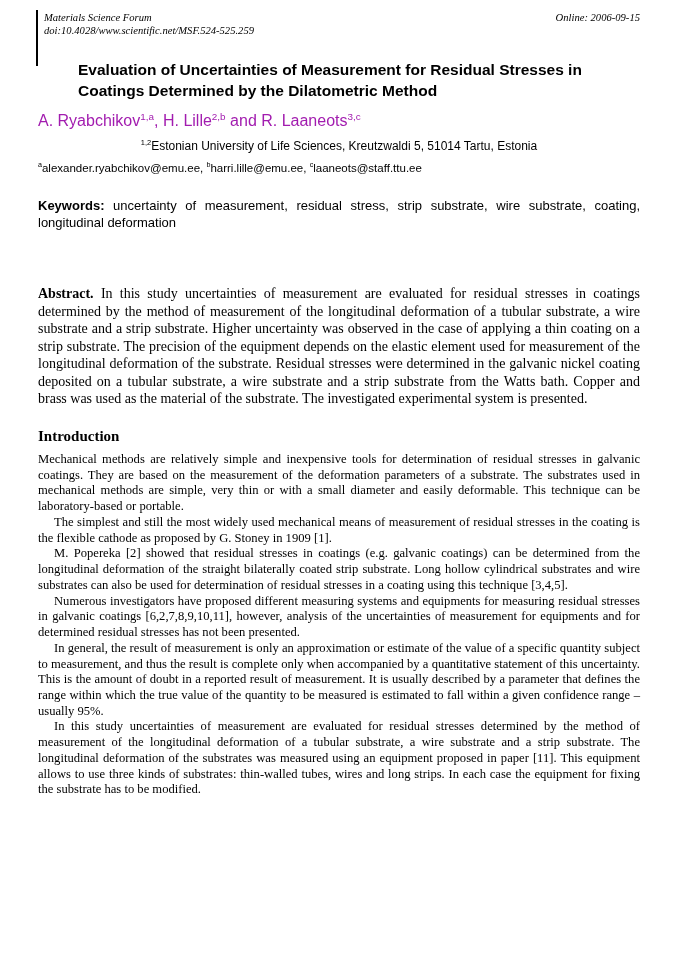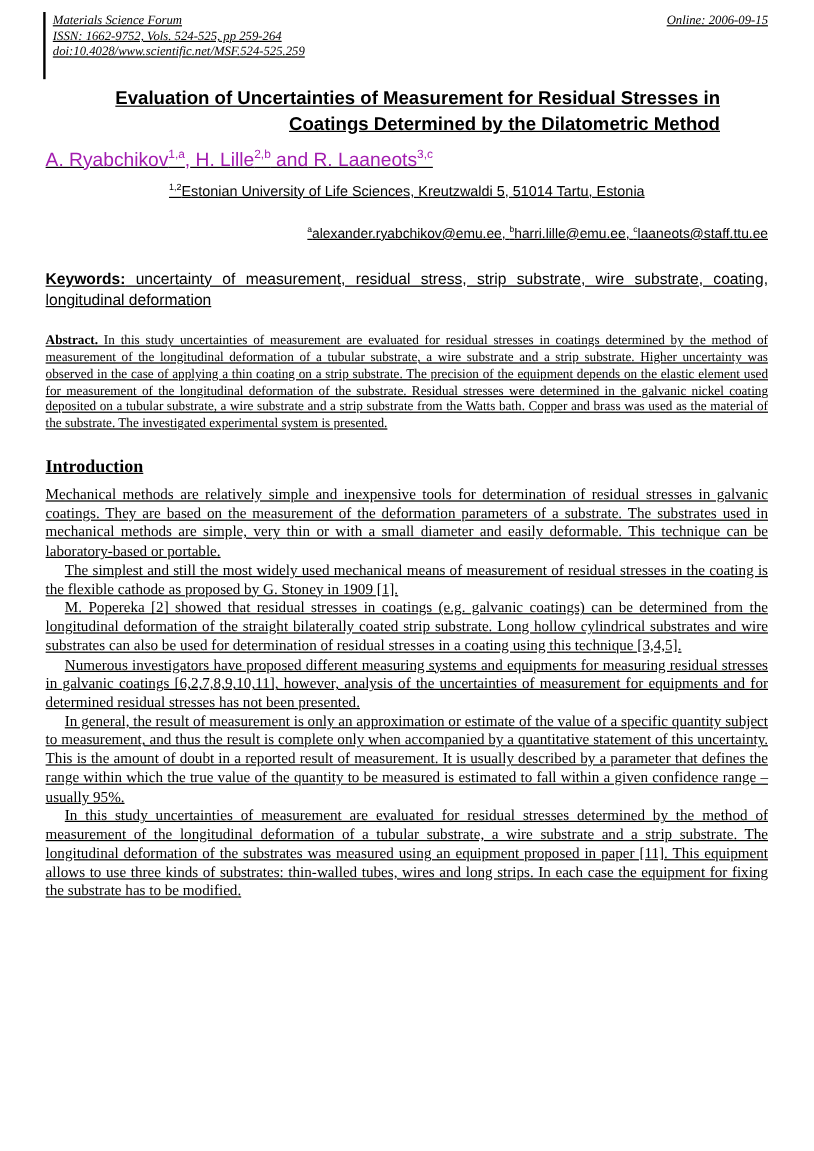--- a/index.html
+++ b/index.html
@@ -8,21 +8,20 @@
     background: #ffffff;
   }
   .page {
     position: relative;
     width: 678px;
     height: 959px;
     background: #ffffff;
     box-sizing: border-box;
     padding: 12px 38px 0 38px;
     overflow: hidden;
-    text-decoration: underline;
   }
   
   .header {
     display: flex;
     justify-content: space-between;
     align-items: flex-start;
     font-family: "Liberation Serif", serif;
     font-style: italic;
     font-size: 10.6px;
     line-height: 1.22;
@@ -36,21 +35,21 @@
     height: 56px;
     background: #000;
   }
   .header-left { padding-left: 6px; }
   .header-left div { white-space: nowrap; }
   .header-right { white-space: nowrap; }
 
   
   .title {
     margin-top: 22px;
-    text-align: right;
+    text-align: left;
     font-family: "Liberation Sans", sans-serif;
     font-weight: bold;
     font-size: 15.5px;
     line-height: 1.35;
     padding: 0 40px;
     color: #000;
   }
   .authors {
     margin-top: 10px;
     text-align: left;
@@ -59,22 +58,22 @@
     color: #a21caf;
   }
   .affiliation {
     margin-top: 9px;
     text-align: center;
     font-family: "Liberation Sans", sans-serif;
     font-size: 12px;
     color: #000;
   }
   .emails {
-    margin-top: 23px;
-    text-align: right;
+    margin-top: 9px;
+    text-align: left;
     font-family: "Liberation Sans", sans-serif;
     font-size: 11.5px;
     color: #000;
   }
   sup {
     font-size: 0.62em;
     vertical-align: super;
     line-height: 0;
   }
 
@@ -84,23 +83,23 @@
     font-family: "Liberation Sans", sans-serif;
     font-size: 13px;
     line-height: 1.3;
     text-align: justify;
     color: #000;
   }
   .keywords .label { font-weight: bold; }
 
   
   .abstract {
-    margin-top: 20px;
+    margin-top: 54px;
     font-family: "Liberation Serif", serif;
-    font-size: 11px;
+    font-size: 14px;
     line-height: 1.25;
     text-align: justify;
     color: #000;
   }
   .abstract .label { font-weight: bold; }
 
   .section-heading {
     margin-top: 20px;
     font-family: "Liberation Serif", serif;
     font-weight: bold;
@@ -122,21 +121,20 @@
 </head>
 <body>
 
 <div class="page">
 
   <div class="header-rule"></div>
 
   <div class="header">
     <div class="header-left">
       <div>Materials Science Forum</div>
-      <div>ISSN: 1662-9752, Vols. 524-525, pp 259-264</div>
       <div>doi:10.4028/www.scientific.net/MSF.524-525.259</div>
     </div>
     <div class="header-right">Online: 2006-09-15</div>
   </div>
 
   <div class="title">Evaluation of Uncertainties of Measurement for Residual Stresses in Coatings Determined by the Dilatometric Method</div>
 
   <div class="authors">
     <span><span>A. Ryabchikov</span><sup>1,a</sup><span>,</span></span><span><span> H. Lille</span><sup>2,b</sup><span> and</span></span><span><span> R. Laaneots</span><sup>3,c</sup><span></span></span>
   </div>

